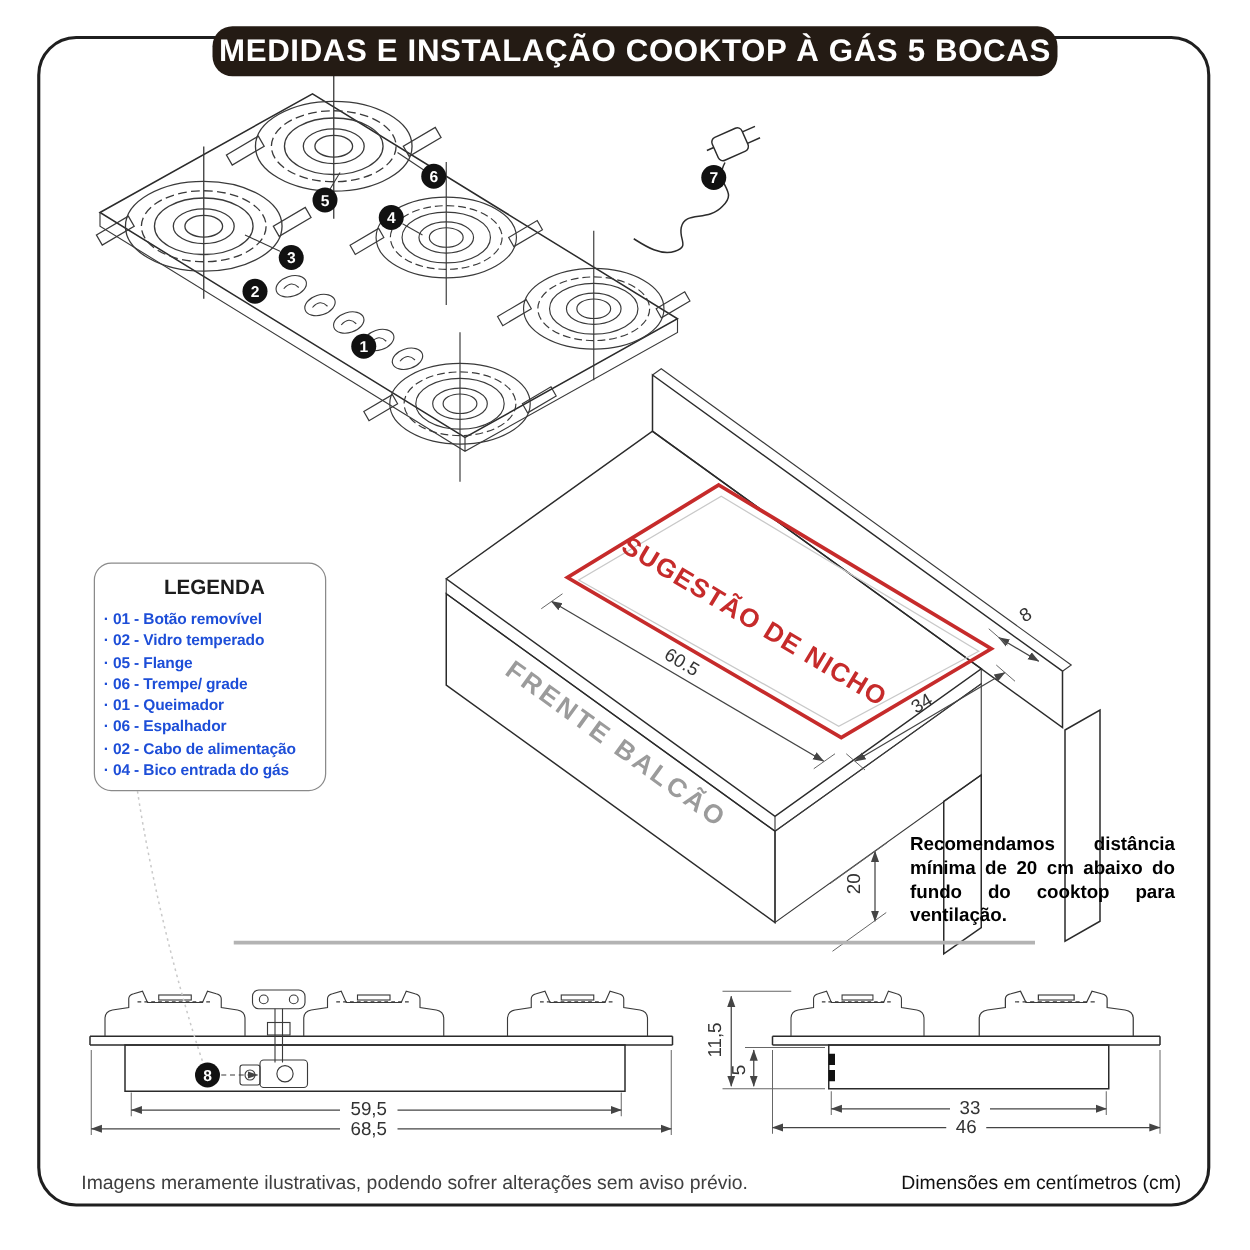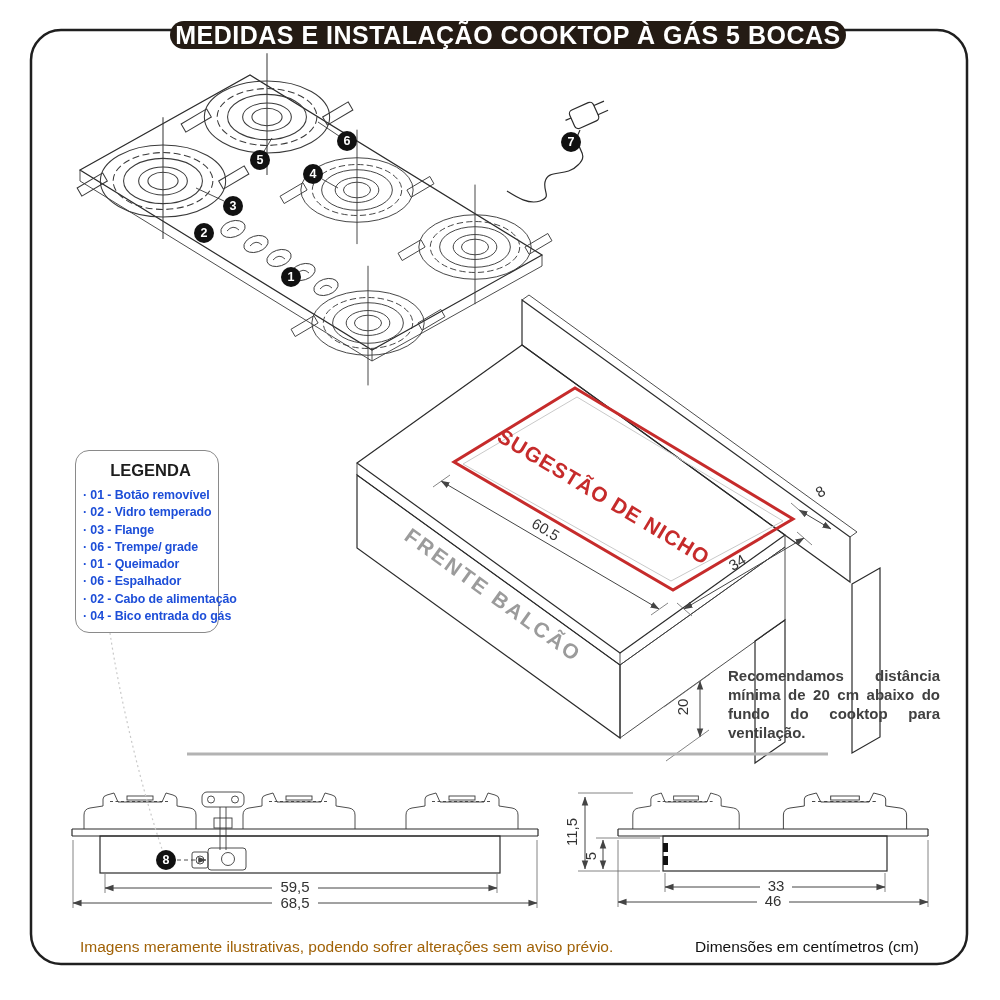--- a/index.html
+++ b/index.html
@@ -1,29 +1,29 @@
 <!DOCTYPE html>
 <html><head>
 <meta charset="utf-8">
 <style>
   html,body{margin:0;padding:0;background:#ffffff;}
   body{width:1000px;height:1000px;position:relative;font-family:"Liberation Sans",sans-serif;overflow:hidden;}
   #drawing{position:absolute;left:0;top:0;z-index:1;}
   .overlay{position:absolute;z-index:2;}
-  .banner{left:170px;top:21px;width:676px;height:28px;background:#241b14;border-radius:16px;
+  .banner{left:170px;top:21px;width:676px;height:40px;background:#241b14;border-radius:16px;
           display:flex;align-items:center;justify-content:center;color:#ffffff;
           font-size:25px;font-weight:bold;letter-spacing:.5px;white-space:nowrap;}
-  .legend{left:75px;top:450px;width:144px;height:183px;background:#ffffff;border:1.6px solid #8a8a8a;
+  .legend{left:75px;top:450px;width:186px;height:183px;background:#ffffff;border:1.6px solid #8a8a8a;
           border-radius:14px;box-sizing:border-box;padding:8px 0 0 7px;}
   .legend-title{text-align:center;font-weight:bold;font-size:16.5px;color:#1d1d1d;margin:2px 0 7px 0;}
   .legend-item{font-size:12.4px;font-weight:bold;color:#1d4ed8;line-height:17.3px;white-space:nowrap;letter-spacing:-.1px;}
-  .recommendation{left:728px;top:666px;width:212px;font-size:15px;font-weight:bold;color:#404040;
+  .recommendation{left:728px;top:666px;width:212px;font-size:15px;font-weight:bold;color:#000000;
                   line-height:19px;text-align:justify;}
-  .footer-left{left:80px;top:938px;font-size:15.5px;color:#a16207;white-space:nowrap;}
-  .footer-right{left:695px;top:938px;width:250px;font-size:15.5px;color:#111;white-space:nowrap;}
+  .footer-left{left:65px;top:938px;font-size:15.5px;color:#404040;white-space:nowrap;}
+  .footer-right{left:695px;top:938px;width:250px;text-align:right;font-size:15.5px;color:#111;white-space:nowrap;}
   
   .ln{stroke:#2b2b2b;stroke-width:1.2;fill:none;}
   .lnthin{stroke:#3a3a3a;stroke-width:.9;fill:none;}
   .dim{stroke:#444;stroke-width:1;fill:none;marker-start:url(#arr);marker-end:url(#arr);}
   .ext{stroke:#666;stroke-width:.8;fill:none;}
   .dimtxt{font-family:"Liberation Sans",sans-serif;font-size:15px;fill:#333;text-anchor:middle;}
   .lblbg{fill:#ffffff;}
   .callout circle{fill:#111;stroke:none;}
   .callout text{fill:#fff;font-size:12.5px;font-weight:bold;text-anchor:middle;font-family:"Liberation Sans",sans-serif;}
   .red{stroke:#c62b2b;}
@@ -299,21 +299,21 @@
 </svg>
 
 <div class="overlay banner">
   <span>MEDIDAS E INSTALAÇÃO COOKTOP À GÁS 5 BOCAS</span>
 </div>
 
 <div class="overlay legend">
   <div class="legend-title">LEGENDA</div>
   <div class="legend-item">· 01 - Botão removível</div>
   <div class="legend-item">· 02 - Vidro temperado</div>
-  <div class="legend-item">· 03 - Flange</div>
+  <div class="legend-item">· 05 - Flange</div>
   <div class="legend-item">· 06 - Trempe/ grade</div>
   <div class="legend-item">· 01 - Queimador</div>
   <div class="legend-item">· 06 - Espalhador</div>
   <div class="legend-item">· 02 - Cabo de alimentação</div>
   <div class="legend-item">· 04 - Bico entrada do gás</div>
 </div>
 
 <div class="overlay recommendation">Recomendamos distância mínima de 20 cm abaixo do fundo do cooktop para ventilação.</div>
 
 <div class="overlay footer-left">Imagens meramente ilustrativas, podendo sofrer alterações sem aviso prévio.</div>

